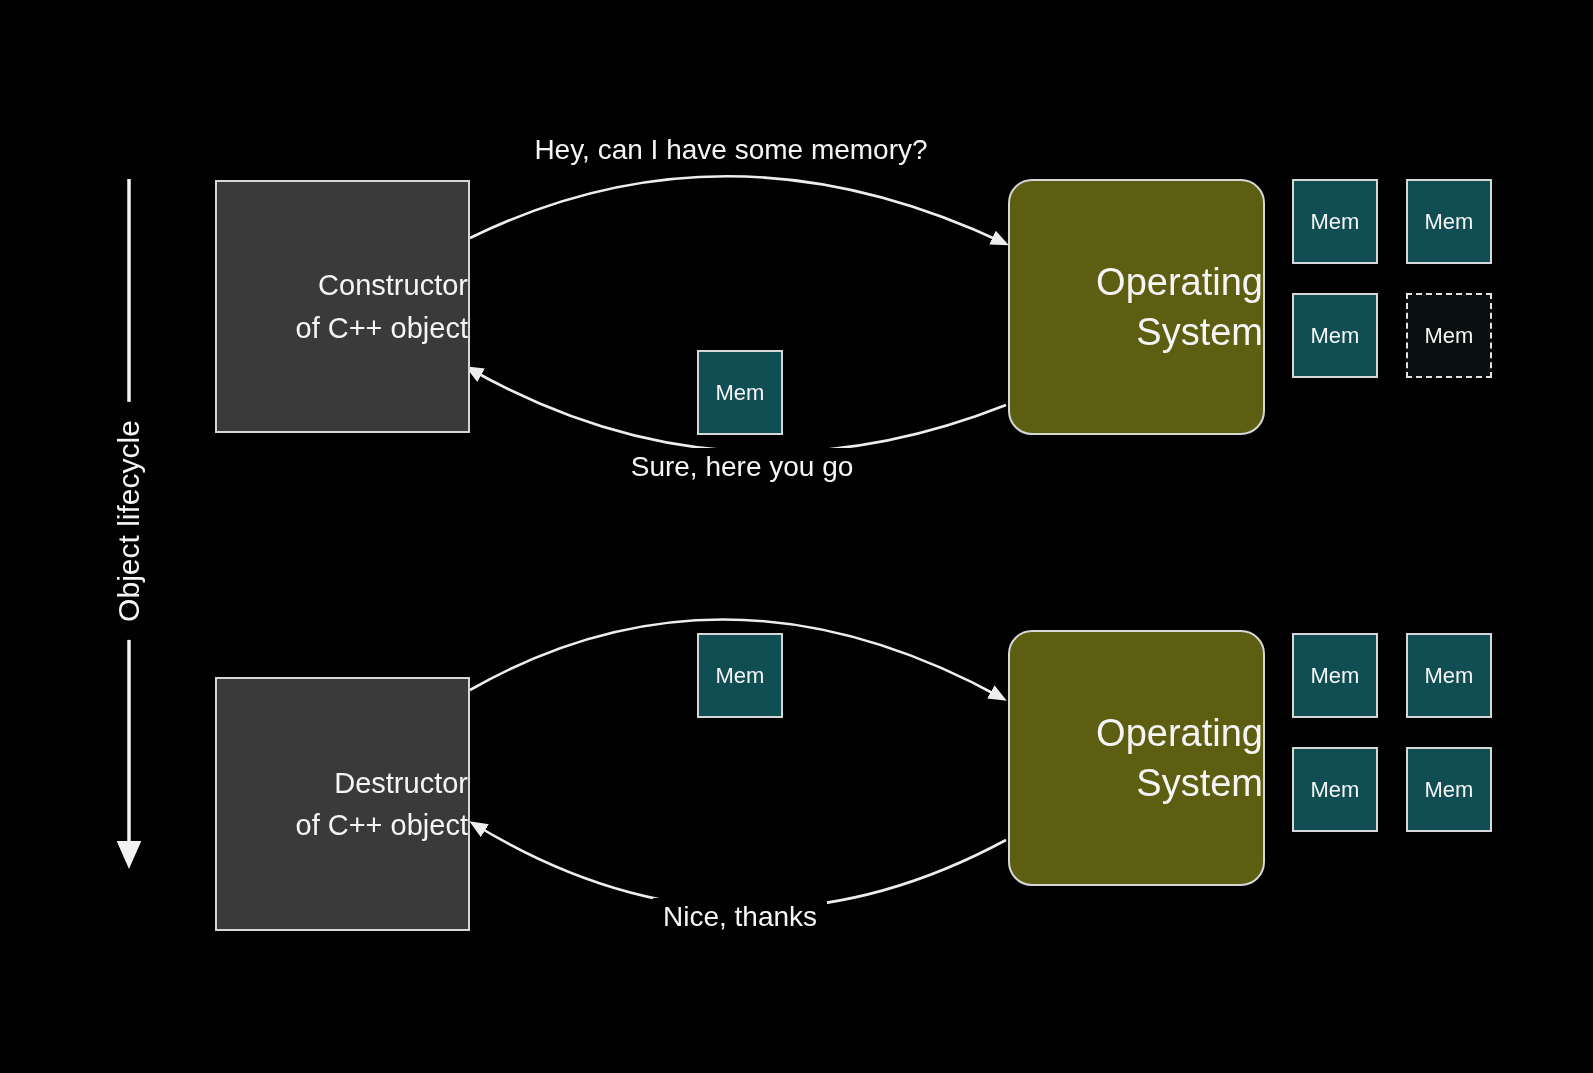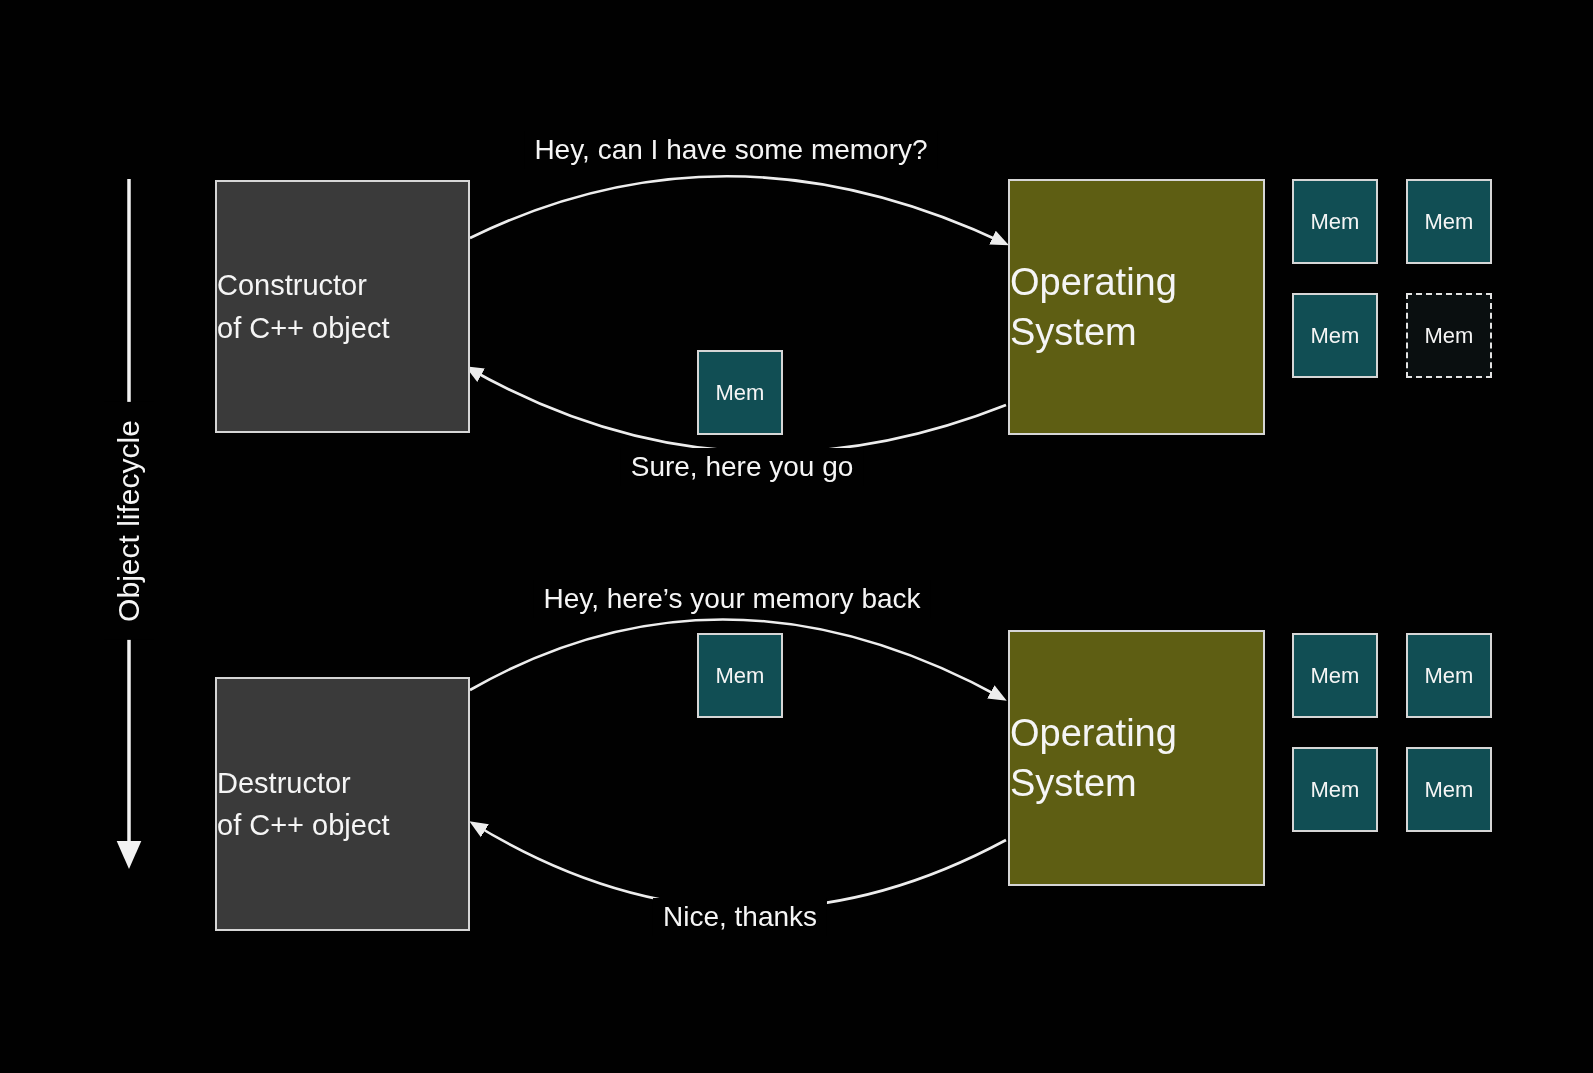--- a/index.html
+++ b/index.html
@@ -6,25 +6,25 @@
   html, body { background:#000; }
   .stage {
     position:relative; width:1593px; height:1073px;
     background:#010101; overflow:hidden;
     font-family:"Liberation Sans","DejaVu Sans",sans-serif;
     color:#f5f5f5;
   }
   .arrows { position:absolute; left:0; top:0; width:1593px; height:1073px; }
   .box {
     position:absolute; display:flex; flex-direction:column;
-    align-items:flex-start; justify-content:center; text-align:center;
+    align-items:flex-end; justify-content:center; text-align:center;
     border:2px solid #d6d6d6;
   }
   .actor { background:#3a3a3a; font-size:29px; line-height:1.45; }
-  .os    { background:#5e5e13; font-size:38px; line-height:1.32; }
+  .os    { background:#5e5e13; font-size:38px; line-height:1.32;border-radius:24px; }
   .mem {
     position:absolute; width:86px; height:85px;
     display:flex; align-items:center; justify-content:center;
     background:#114e54; border:2px solid #d6d6d6; font-size:22px;text-align:center;
   }
   .mem.dashed { background:#0a0f10; border:2px dashed #e3e3e3; }
   .flow-label {
     position:absolute; transform:translate(-50%,-50%);
     background:#010101; padding:3px 10px; font-size:28px; white-space:nowrap;
   }
@@ -83,21 +83,20 @@
   <div class="box actor" style="left:215px; top:633px; width:255px; height:254px;margin-top:44px;">
     <span>Destructor</span>
     <span>of C++ object</span>
   </div>
 
   <div class="box os" style="left:1008px; top:630px; width:257px; height:256px;">
     <span>Operating</span>
     <span>System</span>
   </div>
 
-  <div class="flow-label" style="left:732px; top:599px;">Hey, here’s your memory back</div>
 
   <div class="flow-label" style="left:740px; top:917px;">Nice, thanks</div>
 
   <div class="mem" style="left:697px; top:633px;">Mem</div>
 
   <div class="mem" style="left:1292px; top:633px;">Mem</div>
   <div class="mem" style="left:1406px; top:633px;">Mem</div>
   <div class="mem" style="left:1292px; top:747px;">Mem</div>
   <div class="mem" style="left:1406px; top:747px;">Mem</div>
 

